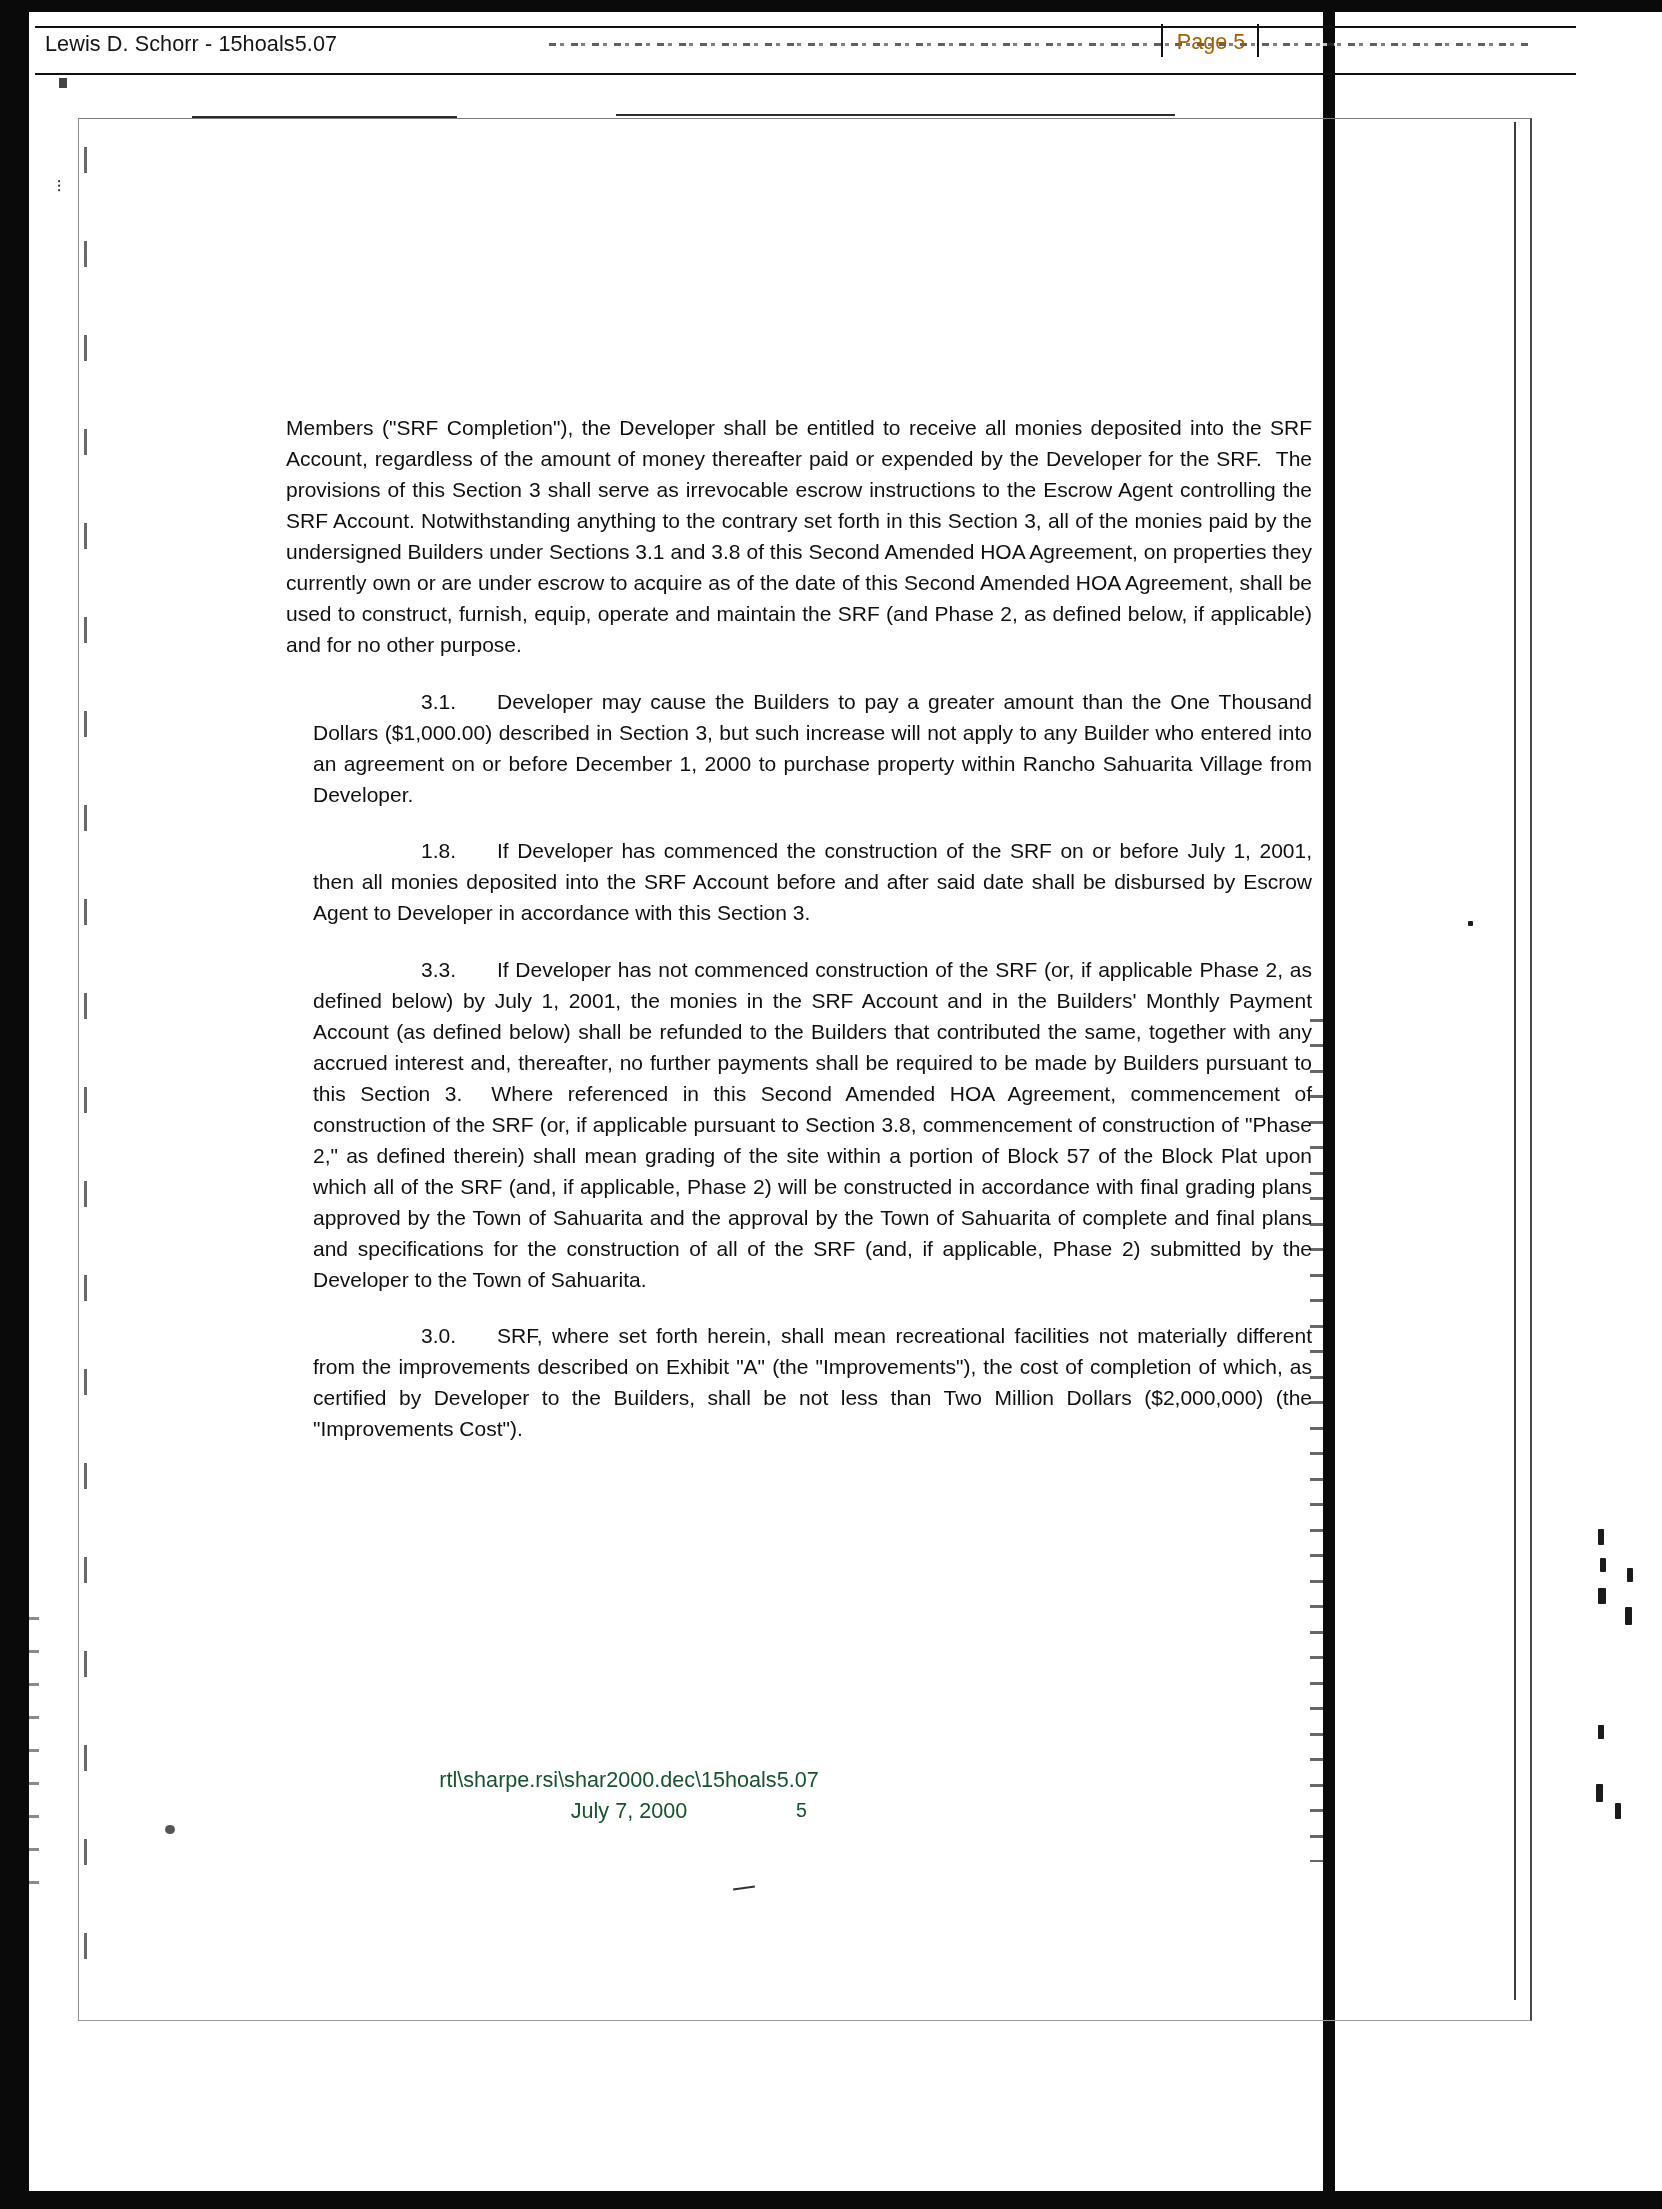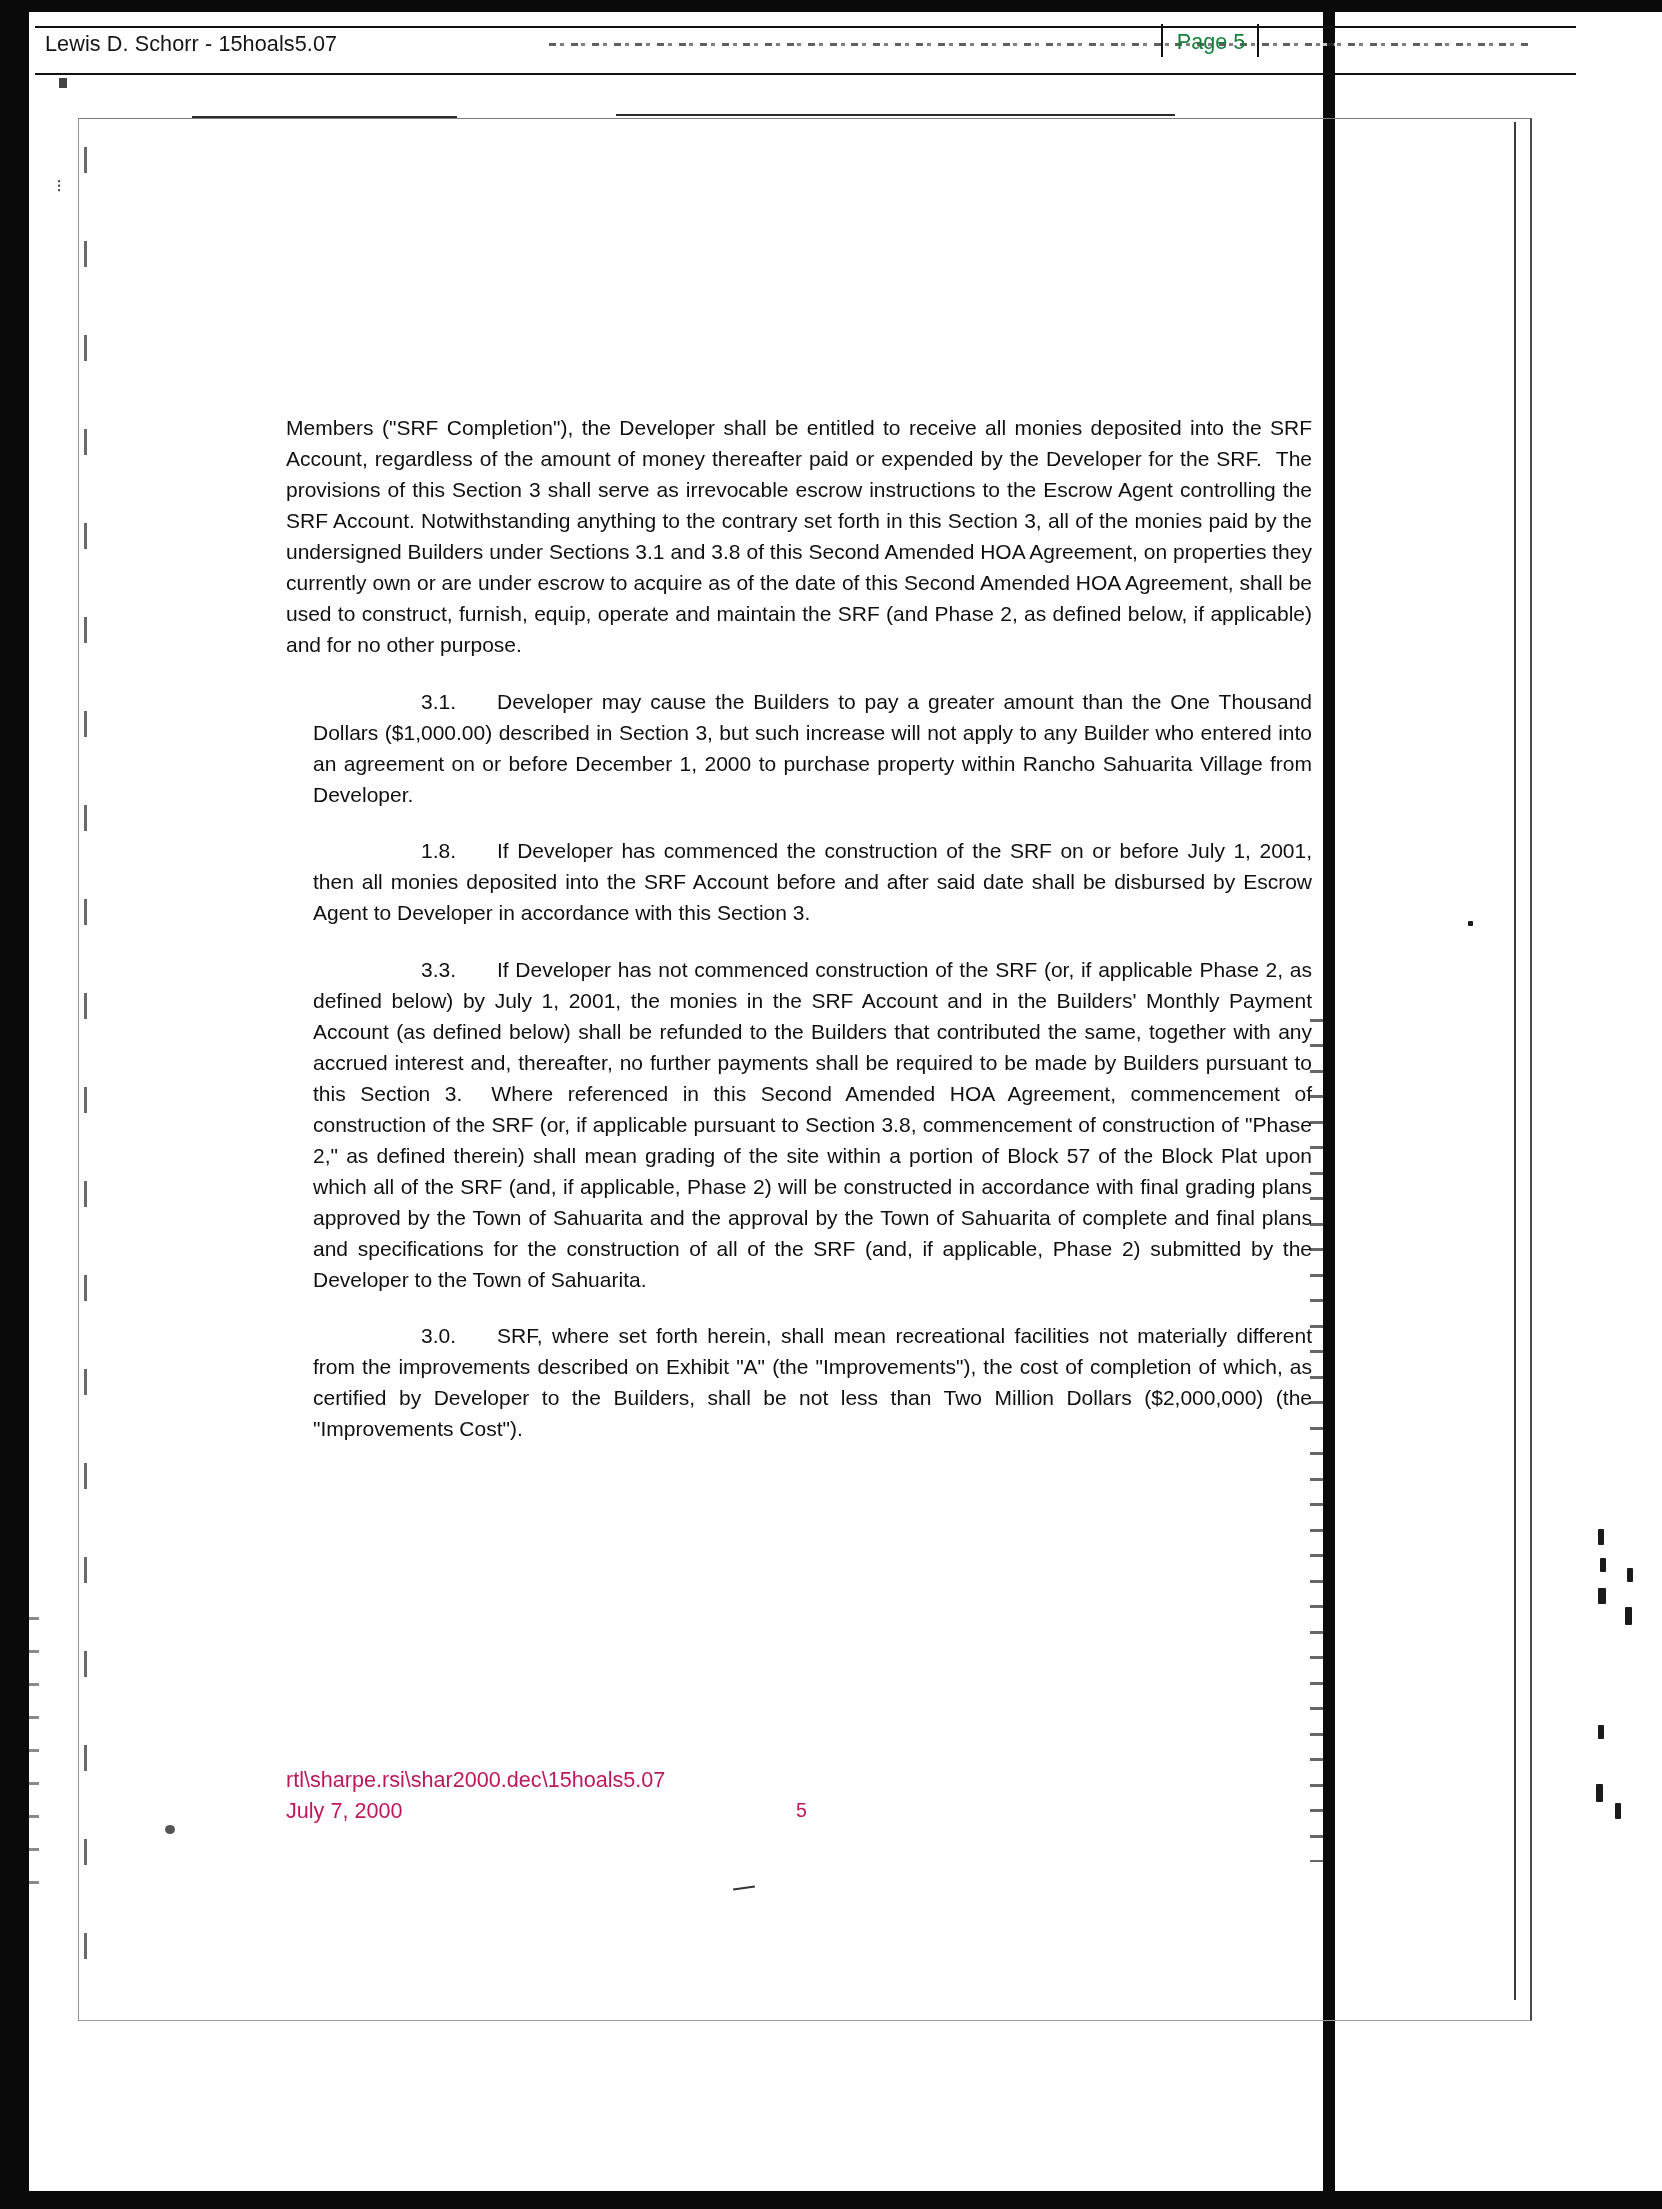--- a/index.html
+++ b/index.html
@@ -84,21 +84,21 @@
     right: 76px;
     top: 23.5px;
     border-left: 2px solid #111;
     border-right: 2px solid #111;
     padding: 5.9px 11.8px 5.9px 13.7px;
     height: 33px;
     box-sizing: border-box;
   }
   .page-label {
     font-size: 21.6px;
-    color: #15803d;
+    color: #a16207;
     white-space: nowrap;
   }
 
   
   .doc-frame {
     position: absolute;
     left: 78px;
     top: 118px;
     width: 1451px;
     height: 1901px;
@@ -171,21 +171,22 @@
   }
 
   
   .footer {
     position: absolute;
     left: 286px;
     top: 1764px;
     width: 686px;
     font-size: 21.6px;
     line-height: 31px;
-    color: #be185d;
+    color: #14532d;
+    text-align: center;
   }
   .footer-line2 {
     position: relative;
   }
   .footer-page-num {
     position: absolute;
     left: 510px;
     top: 0;
     font-size: 19.6px;
   }

